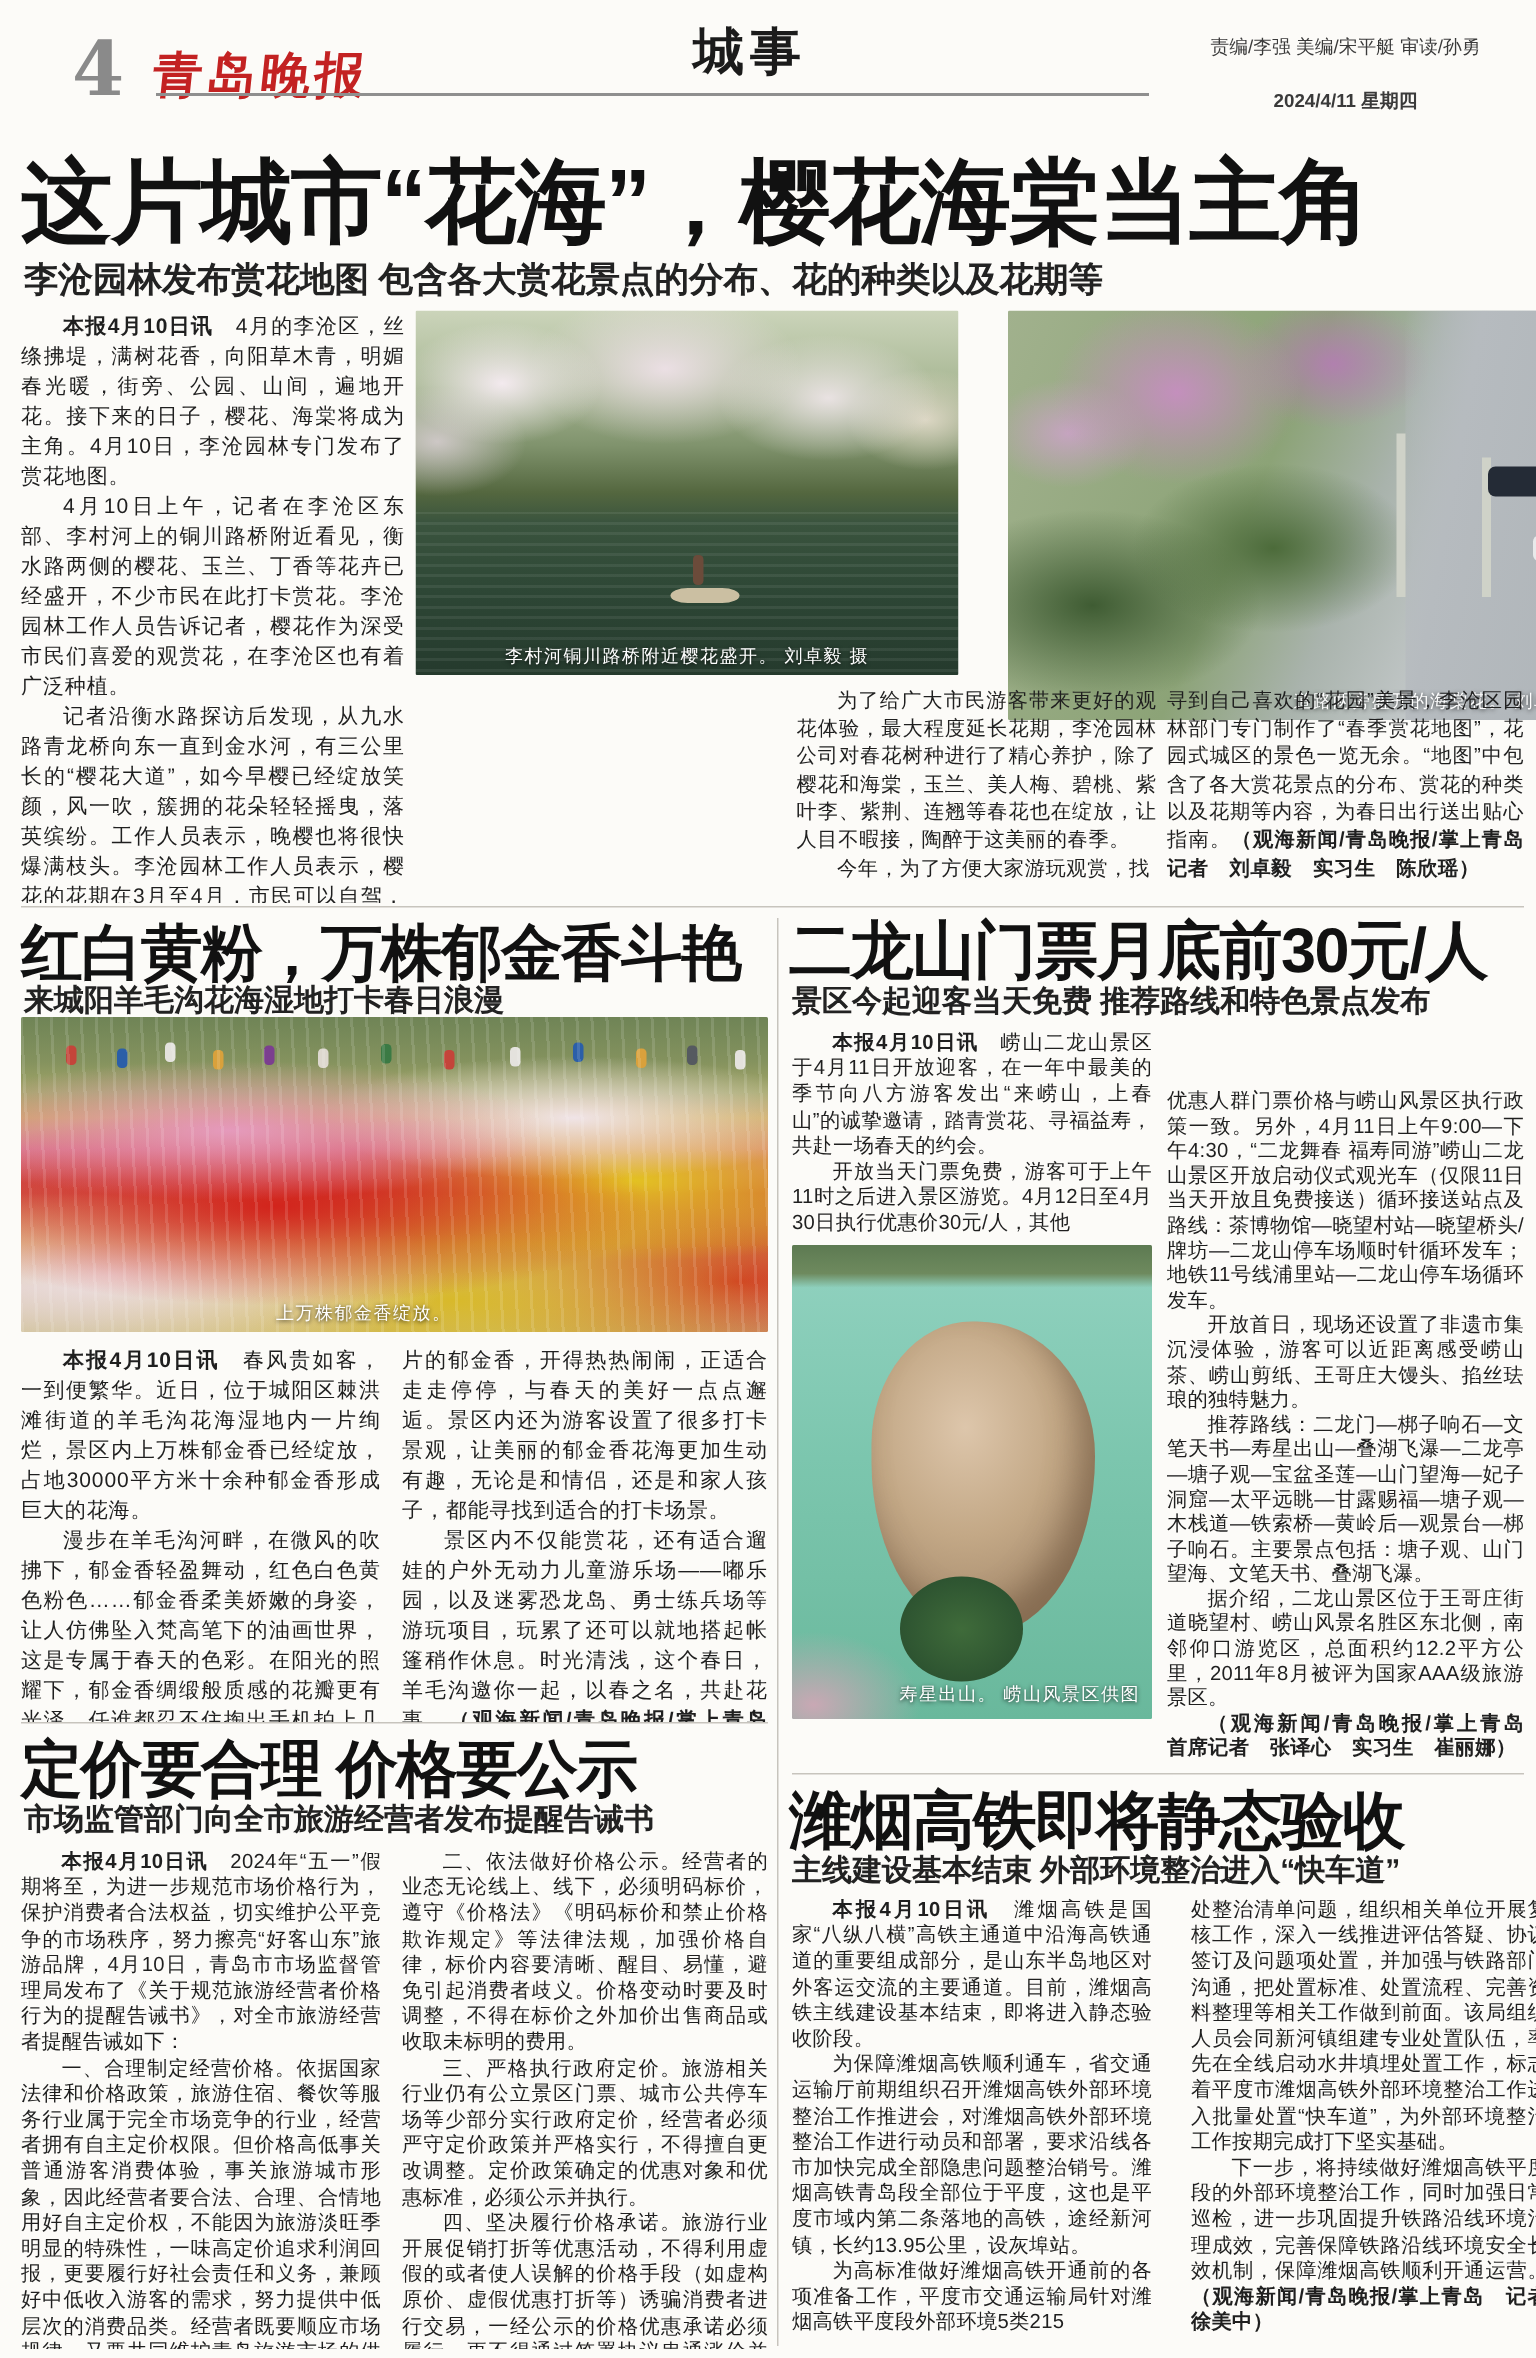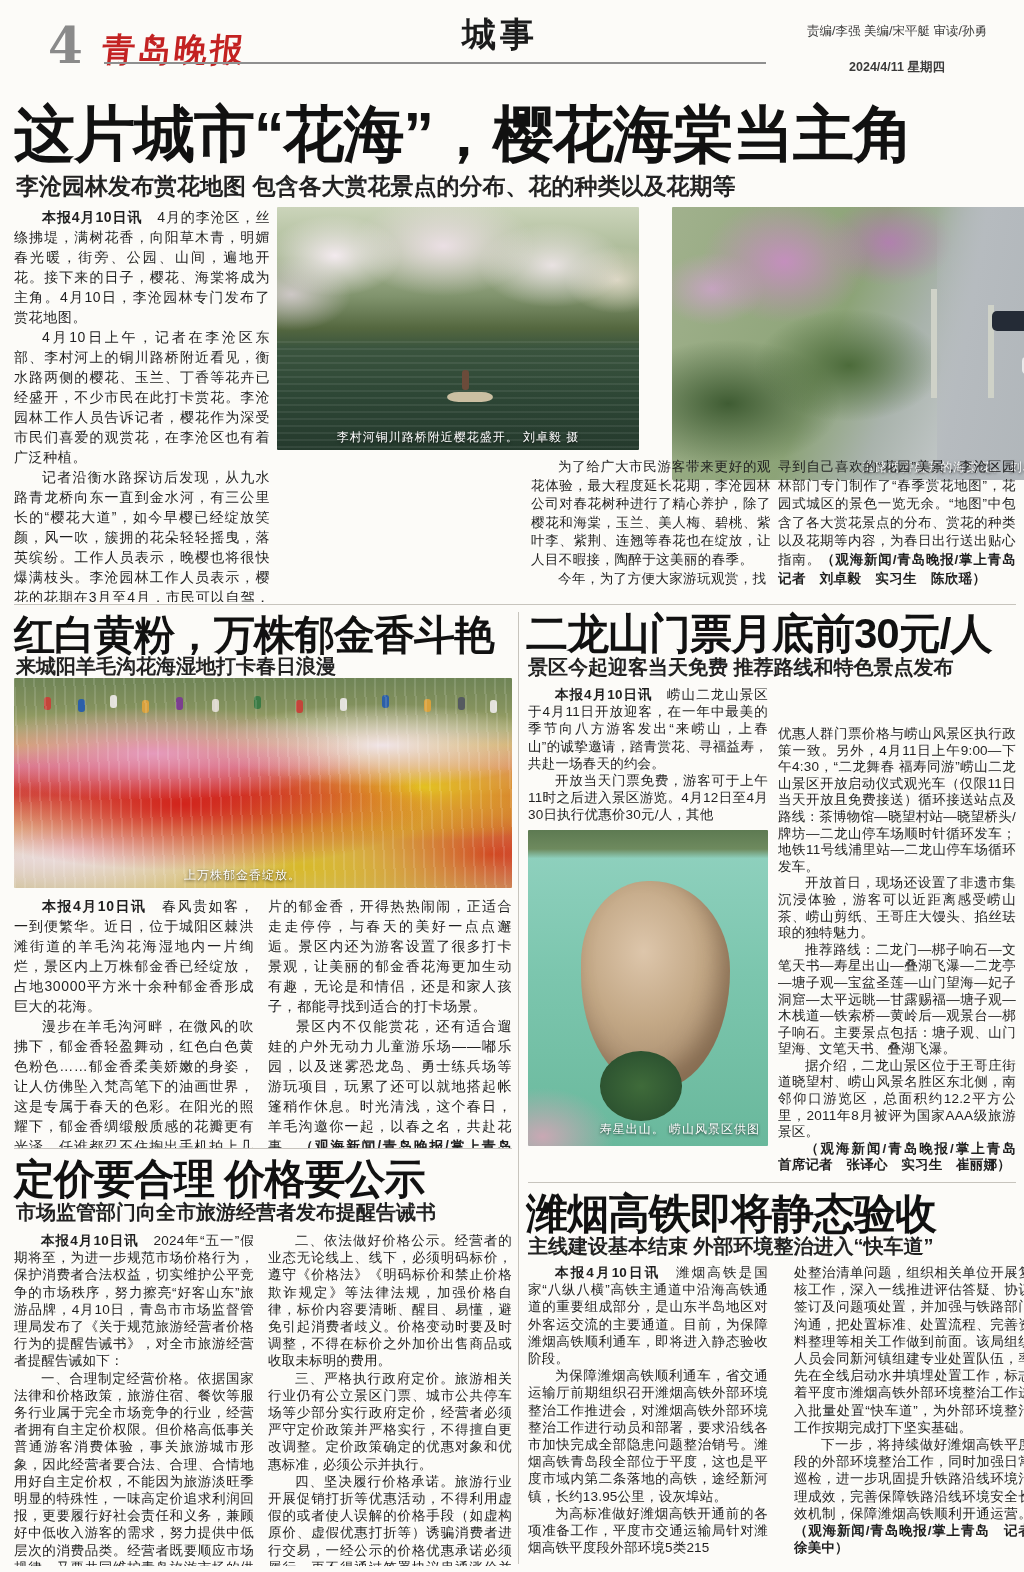--- a/index.html
+++ b/index.html
@@ -182,21 +182,21 @@
     <p>二、依法做好价格公示。经营者的业态无论线上、线下，必须明码标价，遵守《价格法》《明码标价和禁止价格欺诈规定》等法律法规，加强价格自律，标价内容要清晰、醒目、易懂，避免引起消费者歧义。价格变动时要及时调整，不得在标价之外加价出售商品或收取未标明的费用。</p>
     <p>三、严格执行政府定价。旅游相关行业仍有公立景区门票、城市公共停车场等少部分实行政府定价，经营者必须严守定价政策并严格实行，不得擅自更改调整。定价政策确定的优惠对象和优惠标准，必须公示并执行。</p>
     <p>四、坚决履行价格承诺。旅游行业开展促销打折等优惠活动，不得利用虚假的或者使人误解的价格手段（如虚构原价、虚假优惠打折等）诱骗消费者进行交易，一经公示的价格优惠承诺必须履行，更不得通过签署协议串通涨价并散布涨价信息等。</p>
 
   </div>
 
   <div class="abs hl" style="left:526px;top:1186px;font-size:42px;">潍烟高铁即将静态验收</div>
   <div class="abs deck" style="left:528px;top:1233px;font-size:20px;">主线建设基本结束 外部环境整治进入“快车道”</div>
 
   <div class="c sm2" style="left:528px;top:1264px;width:240px;height:302px;">
-    <p><span class="lead">本报4月10日讯　</span><span>潍烟高铁是国家“八纵八横”高铁主通道中沿海高铁通道的重要组成部分，是山东半岛地区对外客运交流的主要通道。目前，为保障潍烟高铁顺利通车，即将进入静态验收阶段。</span></p>
+    <p><span class="lead">本报4月10日讯　</span><span>潍烟高铁是国家“八纵八横”高铁主通道中沿海高铁通道的重要组成部分，是山东半岛地区对外客运交流的主要通道。目前，潍烟高铁主线建设基本结束，即将进入静态验收阶段。</span></p>
     <p>为保障潍烟高铁顺利通车，省交通运输厅前期组织召开潍烟高铁外部环境整治工作推进会，对潍烟高铁外部环境整治工作进行动员和部署，要求沿线各市加快完成全部隐患问题整治销号。潍烟高铁青岛段全部位于平度，这也是平度市域内第二条落地的高铁，途经新河镇，长约13.95公里，设灰埠站。</p>
     <p>为高标准做好潍烟高铁开通前的各项准备工作，平度市交通运输局针对潍烟高铁平度段外部环境5类215</p>
   </div>
   <div class="c sm2" style="left:794px;top:1264px;width:238px;height:302px;">
     <p style="text-indent:0;">处整治清单问题，组织相关单位开展复核工作，深入一线推进评估答疑、协议签订及问题项处置，并加强与铁路部门沟通，把处置标准、处置流程、完善资料整理等相关工作做到前面。该局组织人员会同新河镇组建专业处置队伍，率先在全线启动水井填埋处置工作，标志着平度市潍烟高铁外部环境整治工作进入批量处置“快车道”，为外部环境整治工作按期完成打下坚实基础。</p>
     <p><span>下一步，将持续做好潍烟高铁平度段的外部环境整治工作，同时加强日常巡检，进一步巩固提升铁路沿线环境治理成效，完善保障铁路沿线环境安全长效机制，保障潍烟高铁顺利开通运营。</span><span class="credit">（观海新闻/青岛晚报/掌上青岛　记者　徐美中）</span></p>
   </div>
 
 </div>
 

